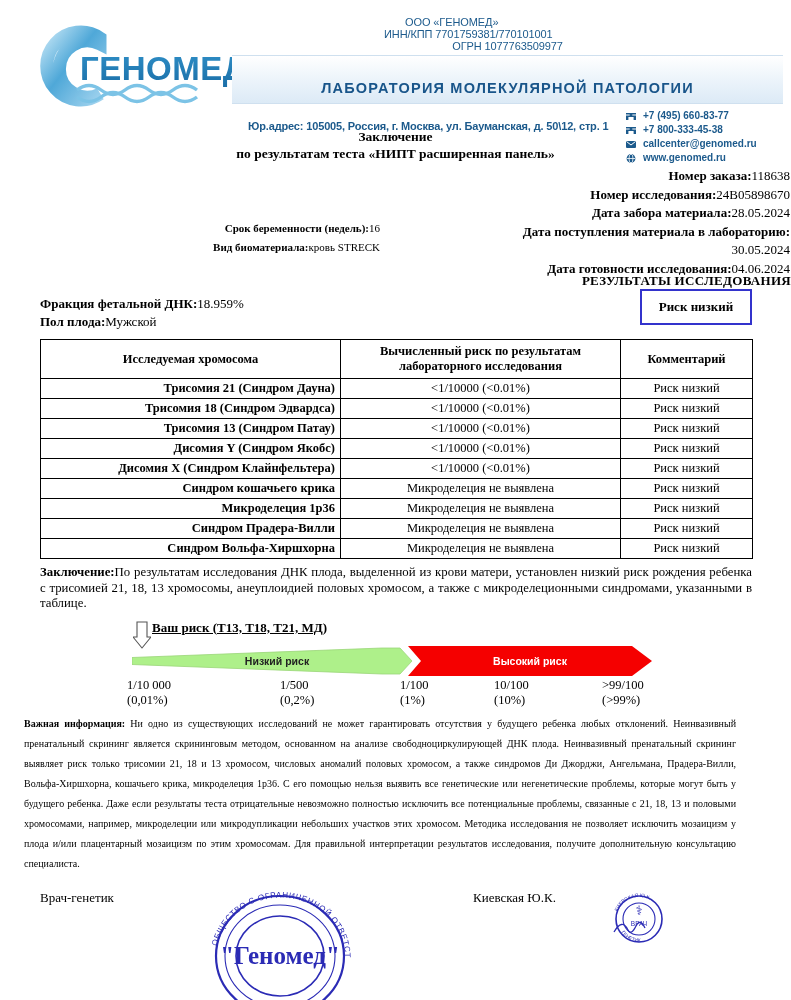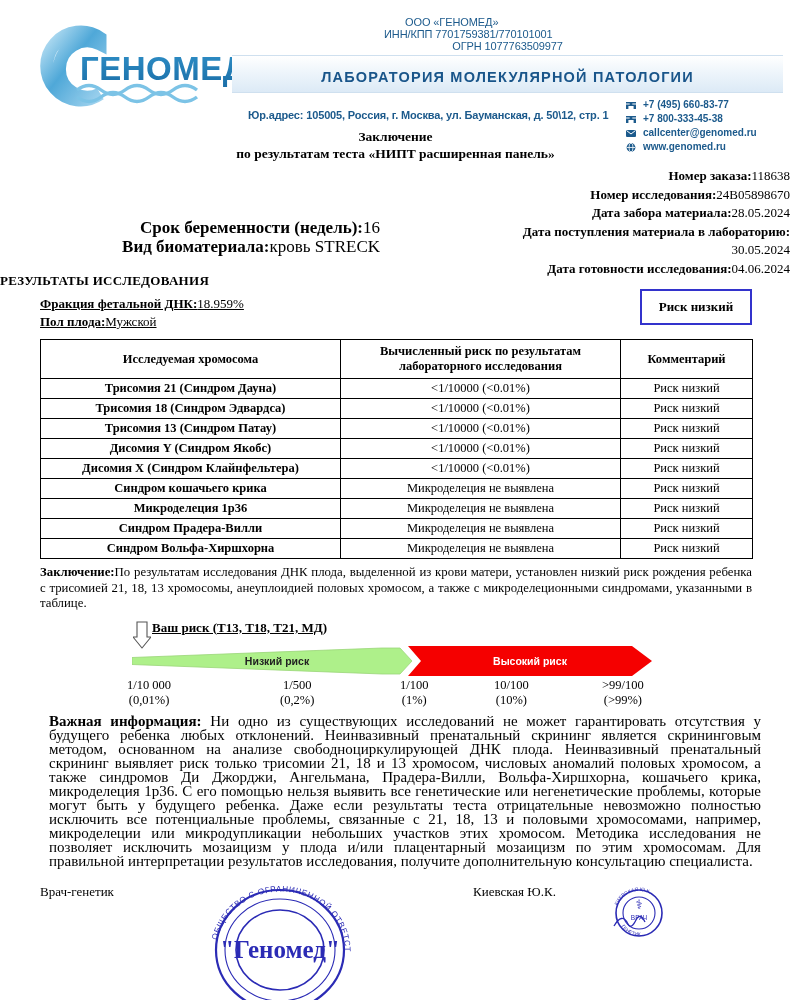--- a/index.html
+++ b/index.html
@@ -29,21 +29,21 @@
     flex-direction:column;
   }
   .hdr-company { width:205px; }
   .hdr-inn { width:247px; }
   .hdr-ogrn { }
   .hdr-band {
     background:linear-gradient(to bottom,#ffffff 0%, #eef5fb 45%, #dceaf6 100%);
     border-top:1px solid #cfe0ef;
     border-bottom:1px solid #cfe0ef;
     text-align:center;
-    padding:12px 0 6px 0;
+    padding:23px 0 6px 0;
   }
   .hdr-band-txt {
     font-family:"Liberation Sans", sans-serif;
     font-size:14.5px; font-weight:bold; color:#19558a;
     letter-spacing:1.2px;
   }
   .hdr-line3 { display:flex; padding-top:6px; }
   .hdr-addr {
     font-family:"Liberation Sans", sans-serif;
     font-size:11px; color:#1c5a8c; font-weight:600;
@@ -69,33 +69,33 @@
   }
 
   
   .meta-block { position:relative; height:108px; margin-top:5px;text-align:right; }
   .meta-right {
     position:absolute; left:390px; top:0; width:400px;
     font-size:13px; line-height:18.5px;
   }
   .meta-left {
     position:absolute; left:40px; top:52px; width:340px;
-    font-size:17px; line-height:18.5px;
+    font-size:11px; line-height:18.5px;
   }
   .lbl { font-weight:bold; }
 
   
   .results-title {
-    text-align:left; font-weight:bold; font-size:13px;
+    text-align:right; font-weight:bold; font-size:13px;
     letter-spacing:0.3px; margin-top:-2px;
   }
   .frac-block {
     position:relative; margin-top:6px; height:44px;
   }
-  .frac-left { position:absolute; left:40px; top:0; font-size:13px; line-height:18px;text-decoration:underline; }
+  .frac-left { position:absolute; left:40px; top:0; font-size:13px; line-height:18px; }
   .risk-box {
     position:absolute; left:640px; top:-6px;
     width:108px; padding:8px 0;
     border:2px solid #3333cc; background:#fff;
     text-align:center; font-weight:bold; font-size:13px;
   }
 
   
   table.res {
     border-collapse:collapse;
@@ -104,21 +104,21 @@
   }
   table.res th, table.res td {
     border:1px solid #000;
     font-size:12.5px;
     padding:2px 5px;
   }
   table.res th {
     font-weight:bold; text-align:center; line-height:15px;
     padding:4px 5px;
   }
-  table.res td.name { text-align:center; font-weight:bold; }
+  table.res td.name { text-align:right; font-weight:bold; }
   table.res td.val  { text-align:center; font-weight:normal; }
   table.res td.cmt  { text-align:center; font-weight:normal; }
   .col-a { width:300px; }
   .col-b { width:280px; }
   .col-c { width:132px; }
 
   
   .concl {
     margin:6px 40px 0 40px; width:712px;
     font-size:12.8px; line-height:15.5px;
@@ -134,28 +134,28 @@
   }
   .risk-pointer {
     position:absolute; left:133px; top:1px;
     width:18px; height:28px;
   }
   .scale-bar { position:absolute; left:132px; top:26px; width:530px; height:30px; }
   .scale-labels {
     position:absolute; left:132px; top:58px; width:560px; height:34px;
   }
   .sl {
-    position:absolute; font-size:12.5px; line-height:15px; text-align:center;
+    position:absolute; font-size:12.5px; line-height:15px; 
     white-space:nowrap;
   }
 
   
   .important {
-    margin:4px 40px 0 49px; width:712px;
-    font-size:15px; line-height:14px;
+    margin:4px 40px 0 24px; width:712px;
+    font-size:10px; line-height:20px;
     text-align:justify;
   }
   .important b { font-weight:bold; }
 
   
   .sign-wrap { position:relative; height:140px; margin-top:14px; }
   .sign-role { position:absolute; left:40px; top:2px; font-size:13px; }
   .sign-name { position:absolute; left:473px; top:2px; font-size:13px; }
   .stamp-main { position:absolute; left:198px; top:2px; width:165px; height:130px; }
   .stamp-doc  { position:absolute; left:608px; top:0px; width:62px; height:62px; }

